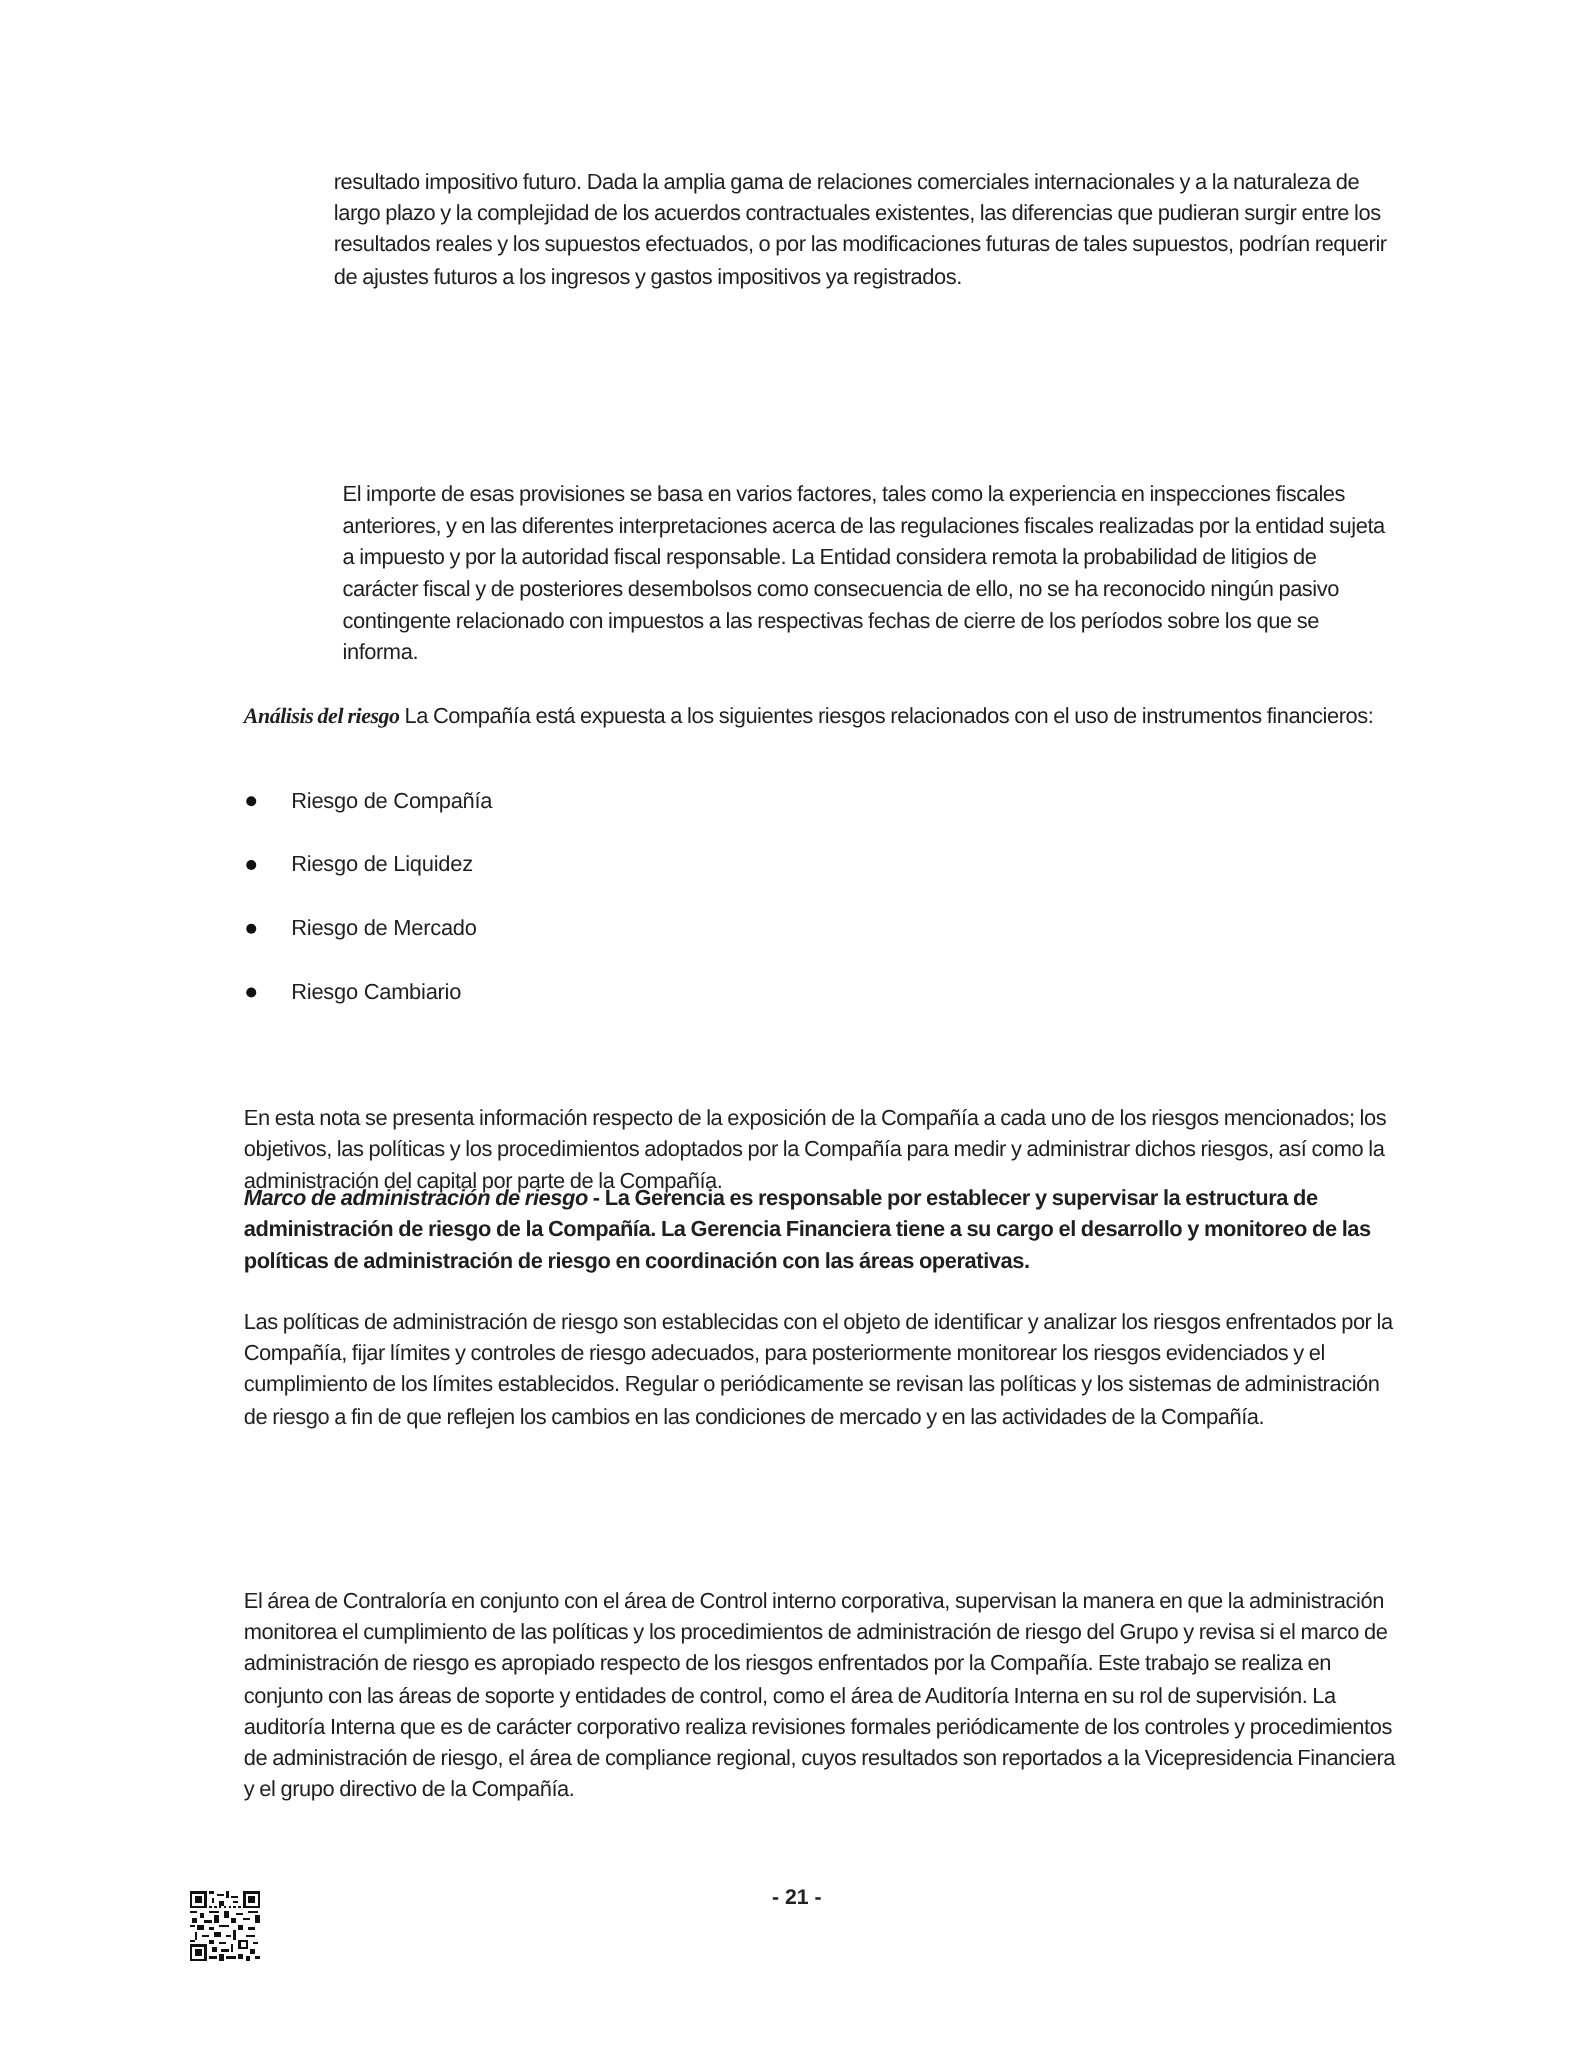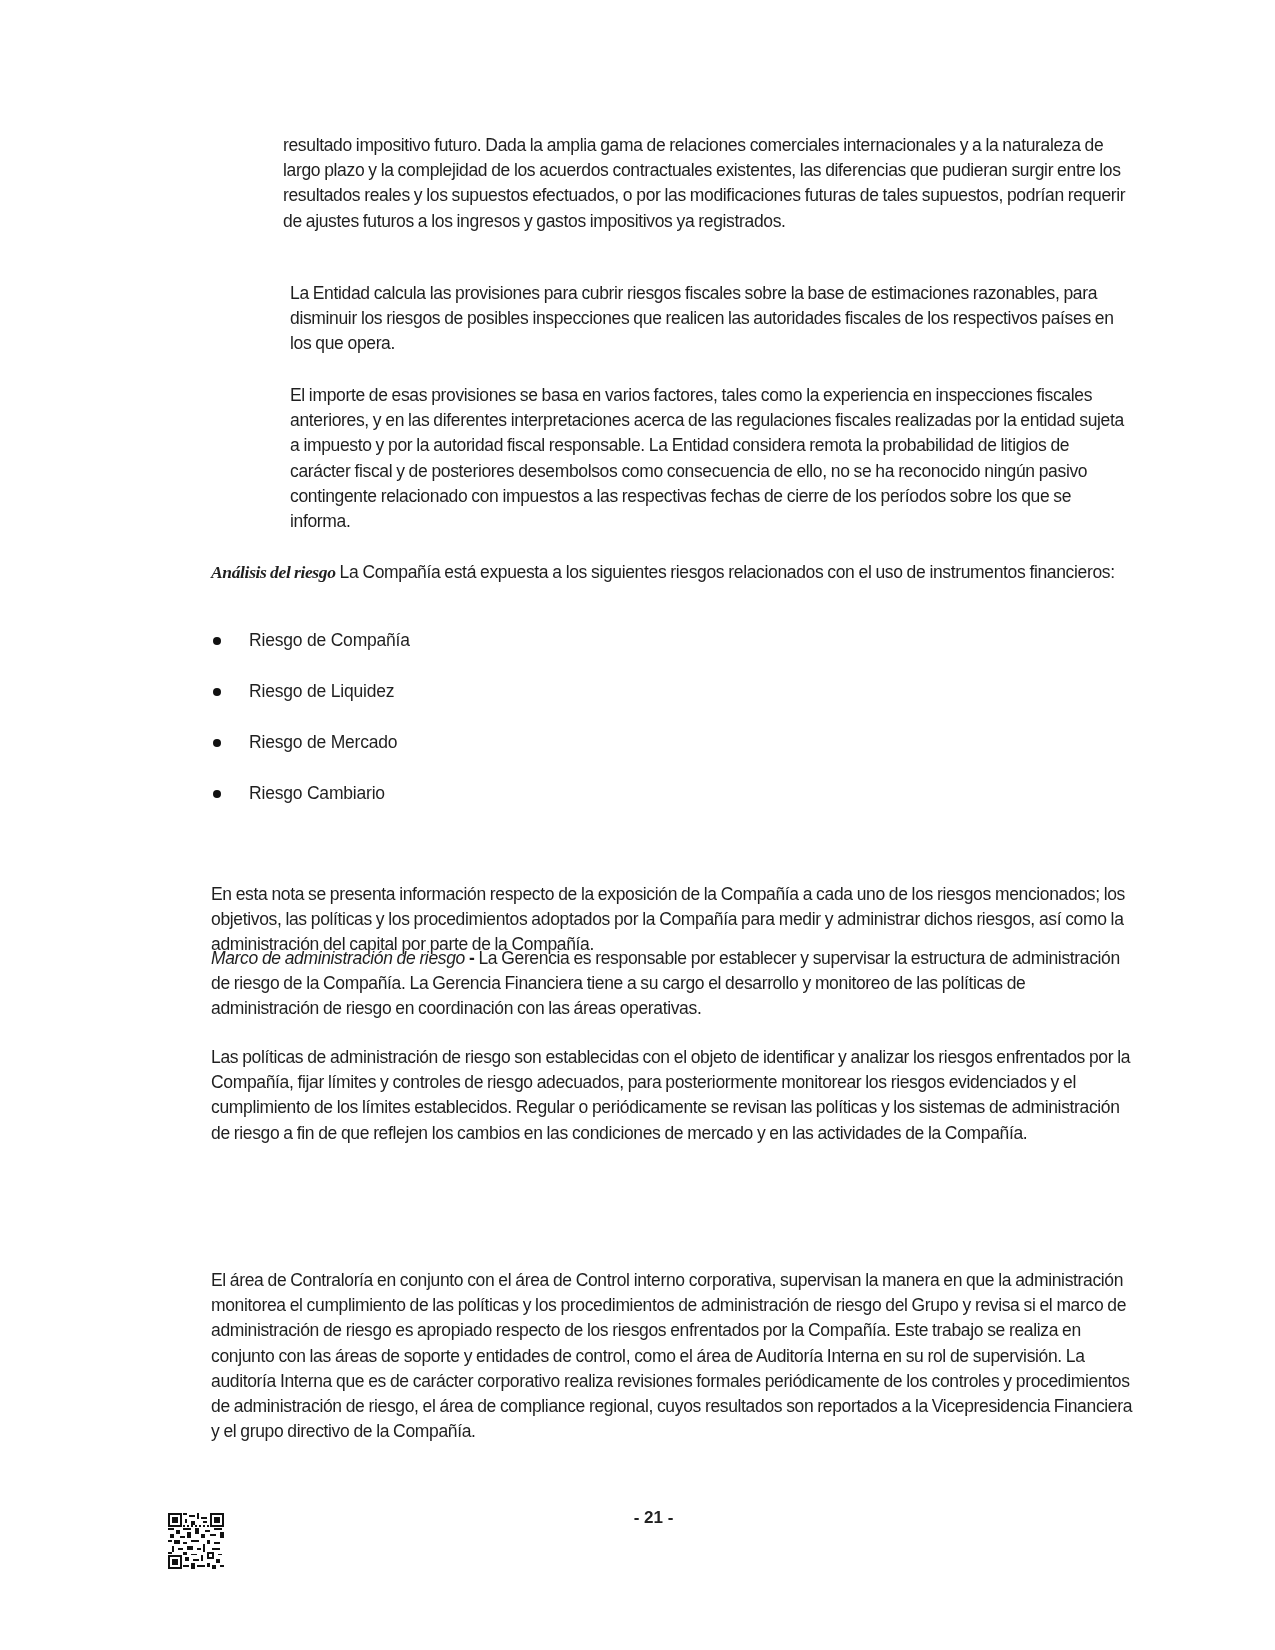--- a/index.html
+++ b/index.html
@@ -1,18 +1,18 @@
 <!DOCTYPE html>
 <html><head>
 <meta charset="utf-8">
 <style>
   html, body { margin: 0; padding: 0; background: #ffffff; }
   body { width: 1275px; height: 1650px; position: relative; overflow: hidden;
          font-family: "Liberation Sans", sans-serif; color: #1f1f1f; }
-  .page { position: absolute; left: 16px; top: 0; width: 1163px; height: 1650px; }
+  .page { position: absolute; left: 0; top: 0; width: 1163px; height: 1650px; }
   .para { position: absolute; margin: 0; font-size: 17.5px; line-height: 25.2px;
           letter-spacing: -0.35px; word-spacing: -0.5px; }
   .indent1 { left: 267px; width: 850px; }
   .indent2 { left: 274px; width: 843px; }
   .body    { left: 195px; width: 925px; }
   .em-bold { font-style: italic; font-weight: bold; font-family: Liberation Serif, serif; }
   .em { font-style: italic; }
   .bullet-list { position: absolute; left: 195px; top: 628px; margin: 0; padding: 0; list-style: none; }
   .bullet-item { height: 51px; position: relative; font-size: 17.5px; line-height: 25px; letter-spacing: -0.2px; }
   .bullet-dot { position: absolute; left: 2px; top: 9px; width: 8px; height: 8px; border-radius: 50%; background: #111; }
@@ -21,21 +21,20 @@
                  font-size: 17px; color: #222; font-weight: bold; }
   .qr { position: absolute; left: 152px; top: 1512px; width: 56px; height: 58px; }
 </style>
 </head>
 <body>
 
 <div class="page">
 
   <p class="para indent1" style="top:133px;">resultado impositivo futuro. Dada la amplia gama de relaciones comerciales internacionales y a la naturaleza de largo plazo y la complejidad de los acuerdos contractuales existentes, las diferencias que pudieran surgir entre los resultados reales y los supuestos efectuados, o por las modificaciones futuras de tales supuestos, podrían requerir de ajustes futuros a los ingresos y gastos impositivos ya registrados.</p>
 
-  <p class="para indent2" style="top:281px;">La Entidad calcula las provisiones para cubrir riesgos fiscales sobre la base de estimaciones razonables, para disminuir los riesgos de posibles inspecciones que realicen las autoridades fiscales de los respectivos países en los que opera.</p>
 
   <p class="para indent2" style="top:383px;">El importe de esas provisiones se basa en varios factores, tales como la experiencia en inspecciones fiscales anteriores, y en las diferentes interpretaciones acerca de las regulaciones fiscales realizadas por la entidad sujeta a impuesto y por la autoridad fiscal responsable. La Entidad considera remota la probabilidad de litigios de carácter fiscal y de posteriores desembolsos como consecuencia de ello, no se ha reconocido ningún pasivo contingente relacionado con impuestos a las respectivas fechas de cierre de los períodos sobre los que se informa.</p>
 
   <p class="para body" style="top:560px;"><span class="em-bold">Análisis del riesgo</span><span> La Compañía está expuesta a los siguientes riesgos relacionados con el uso de instrumentos financieros:</span></p>
 
   <ul class="bullet-list">
     <li class="bullet-item">
       <span class="bullet-dot"></span>
       <span class="bullet-text">Riesgo de Compañía</span>
     </li>
@@ -48,21 +47,21 @@
       <span class="bullet-text">Riesgo de Mercado</span>
     </li>
     <li class="bullet-item">
       <span class="bullet-dot"></span>
       <span class="bullet-text">Riesgo Cambiario</span>
     </li>
   </ul>
 
   <p class="para body" style="top:846px;margin-top:36px;">En esta nota se presenta información respecto de la exposición de la Compañía a cada uno de los riesgos mencionados; los objetivos, las políticas y los procedimientos adoptados por la Compañía para medir y administrar dichos riesgos, así como la administración del capital por parte de la Compañía.</p>
 
-  <p class="para body" style="top:946px;"><span class="em">Marco de administración de riesgo</span><b> - </b><span>La Gerencia es responsable por establecer y supervisar la estructura de administración de riesgo de la Compañía. La Gerencia Financiera tiene a su cargo el desarrollo y monitoreo de las políticas de administración de riesgo en coordinación con las áreas operativas.</span></p>
+  <p class="para body" style="top:946px;font-weight:bold;"><span class="em">Marco de administración de riesgo</span><b> - </b><span>La Gerencia es responsable por establecer y supervisar la estructura de administración de riesgo de la Compañía. La Gerencia Financiera tiene a su cargo el desarrollo y monitoreo de las políticas de administración de riesgo en coordinación con las áreas operativas.</span></p>
 
   <p class="para body" style="top:1045px;">Las políticas de administración de riesgo son establecidas con el objeto de identificar y analizar los riesgos enfrentados por la Compañía, fijar límites y controles de riesgo adecuados, para posteriormente monitorear los riesgos evidenciados y el cumplimiento de los límites establecidos. Regular o periódicamente se revisan las políticas y los sistemas de administración de riesgo a fin de que reflejen los cambios en las condiciones de mercado y en las actividades de la Compañía.</p>
 
 
   <p class="para body" style="top:1268px;">El área de Contraloría en conjunto con el área de Control interno corporativa, supervisan la manera en que la administración monitorea el cumplimiento de las políticas y los procedimientos de administración de riesgo del Grupo y revisa si el marco de administración de riesgo es apropiado respecto de los riesgos enfrentados por la Compañía. Este trabajo se realiza en conjunto con las áreas de soporte y entidades de control, como el área de Auditoría Interna en su rol de supervisión. La auditoría Interna que es de carácter corporativo realiza revisiones formales periódicamente de los controles y procedimientos de administración de riesgo, el área de compliance regional, cuyos resultados son reportados a la Vicepresidencia Financiera y el grupo directivo de la Compañía.</p>
 
   <svg class="qr" viewBox="0 0 29 29" shape-rendering="crispEdges">
     <rect x="0" y="0" width="29" height="29" fill="#fff"></rect>
     <g fill="#111">
       <rect x="0" y="0" width="7" height="7"></rect>

